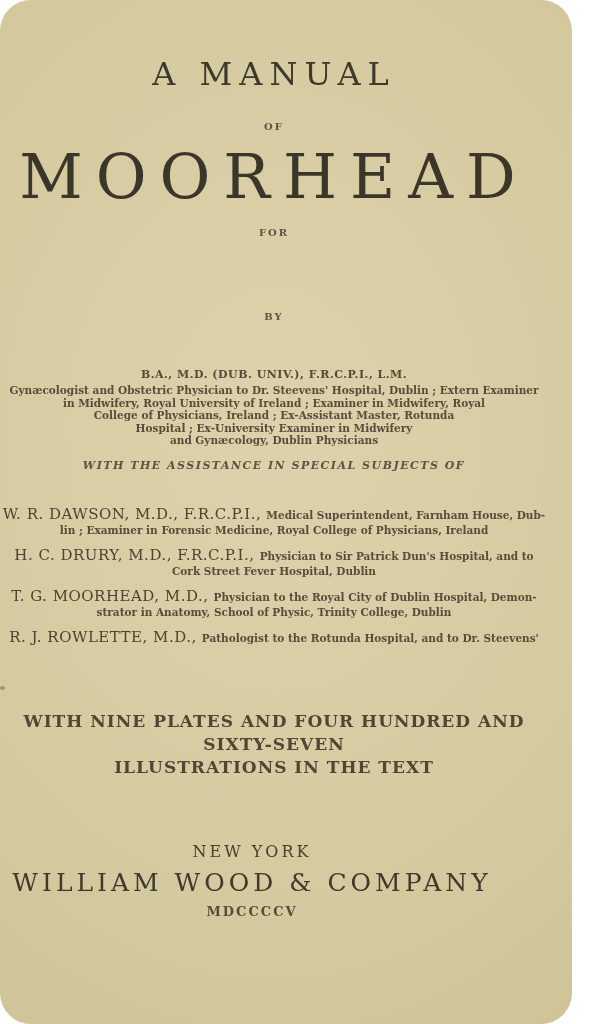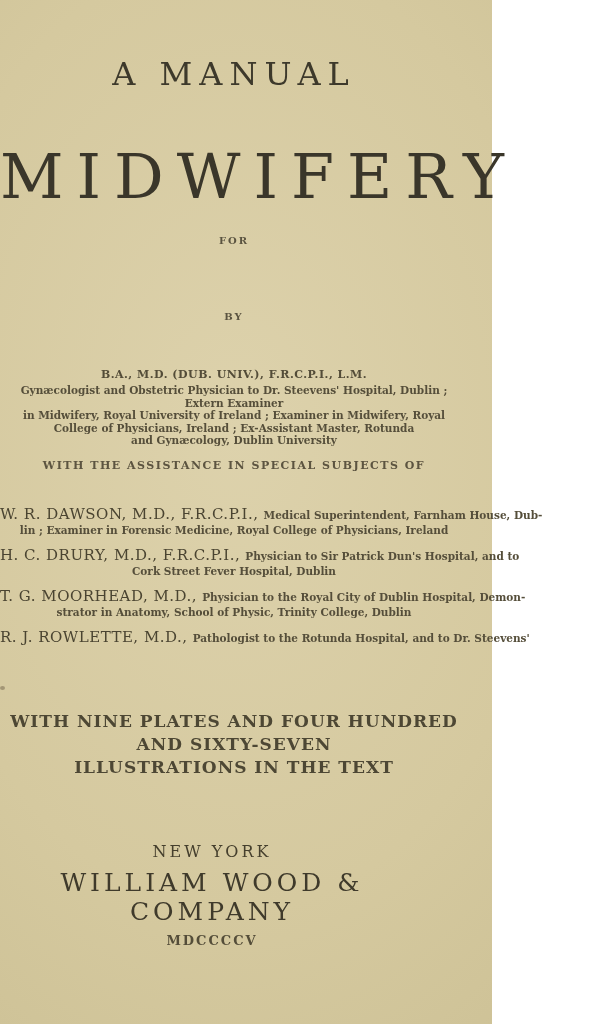--- a/index.html
+++ b/index.html
@@ -4,36 +4,37 @@
 <style>
   html,body { margin:0; padding:0; }
   body {
     width:608px; height:1024px;
     font-family:"DejaVu Serif", serif;
     color:#443f2f;
     overflow:hidden;
   }
   .page {
     position:relative;
-    width:492px; height:1024px;
+    width:572px; height:1024px;
     background: radial-gradient(ellipse 120% 85% at 48% 42%, #ddd2ac 0%, #d5c99f 55%, #cabe92 100%);
+    border-radius: 31px;
   }
   .page > div { position:absolute; left:0; right:24px; text-align:center; }
 
   .half-title   { top:55px;  font-size:32px; letter-spacing:7px; color:#3d392b; }
   .small-label  { font-size:10px; letter-spacing:2px; font-weight:bold; color:#5a5340; }
   .of-label     { top:121px; }
   .main-title   { top:140px; font-size:62px; letter-spacing:13px; color:#3a362a; }
-  .for-label    { top:235px; }
+  .for-label    { top:227px; }
   .subtitle     { top:249px; font-size:26px; letter-spacing:1.5px; color:#423d2e; right:44px; }
   .by-label     { top:311px; }
   .author-name  { top:330px; font-size:30px; letter-spacing:6px; color:#453f2d; }
   .author-degrees { top:368px; font-size:11px; font-weight:bold; letter-spacing:0.5px; color:#534c38; }
   .author-titles { top:384px; font-size:10.5px; line-height:12.6px; font-weight:bold; color:#554e3a; }
-  .assistance-heading { top:459px; font-size:11px; font-weight:bold; letter-spacing:1.5px; color:#5c5440; }
+  .assistance-heading { top:459px; font-size:11px; font-style:italic; font-weight:bold; letter-spacing:1.5px; color:#5c5440; }
 
   .contributors { top:507px; }
   .contributor  { margin-bottom:11px; line-height:14.5px; }
   .c-line1      { white-space:nowrap; }
   .c-name       { font-size:15px; letter-spacing:0.5px; color:#4a4431; }
   .c-desc       { font-size:10.5px; font-weight:bold; color:#554e3a; }
 
   .speck { top:686px; left:64px; right:auto; width:5px; height:4px;
            background:#9a8d6d; border-radius:50%; opacity:.85; }
 
@@ -44,30 +45,32 @@
   .imprint-city      { font-size:16px; letter-spacing:3px; color:#453f2d; }
   .imprint-publisher { margin-top:7px; font-size:25px; letter-spacing:4px; color:#3f3a2b; }
   .imprint-year      { margin-top:7px; font-size:13px; letter-spacing:2px; font-weight:bold; color:#544d39; }
 </style>
 </head>
 <body>
 
 <div class="page">
 
   <div class="half-title">A MANUAL</div>
-  <div class="main-title">MIDWIFERY</div>
+  <div class="small-label of-label">OF</div>
+  <div class="main-title">MOORHEAD</div>
   <div class="small-label for-label">FOR</div>
   <div class="small-label by-label">BY</div>
   <div class="author-degrees">B.A., M.D. (DUB. UNIV.), F.R.C.P.I., L.M.</div>
 
   <div class="author-titles">
     <div>Gynæcologist and Obstetric Physician to Dr. Steevens' Hospital, Dublin ; Extern Examiner</div>
     <div>in Midwifery, Royal University of Ireland ; Examiner in Midwifery, Royal</div>
     <div>College of Physicians, Ireland ; Ex-Assistant Master, Rotunda</div>
-    <div>and Gynæcology, Dublin University</div>
+    <div>Hospital ; Ex-University Examiner in Midwifery</div>
+    <div>and Gynæcology, Dublin Physicians</div>
   </div>
 
   <div class="assistance-heading">WITH THE ASSISTANCE IN SPECIAL SUBJECTS OF</div>
 
   <div class="contributors">
     <div class="contributor">
       <div class="c-line1"><span class="c-name">W. R. DAWSON, M.D., F.R.C.P.I.,</span> <span class="c-desc">Medical Superintendent, Farnham House, Dub-</span></div>
       <div class="c-line2 c-desc">lin ; Examiner in Forensic Medicine, Royal College of Physicians, Ireland</div>
     </div>
     <div class="contributor">

